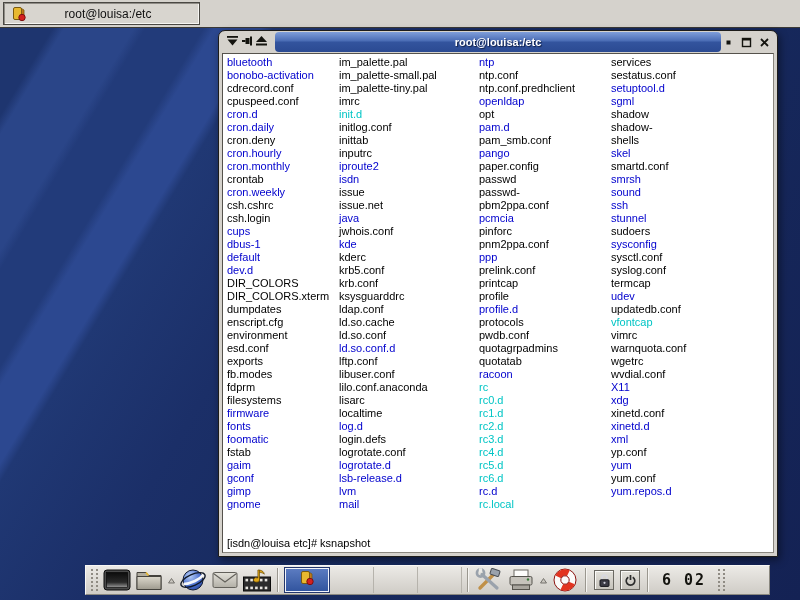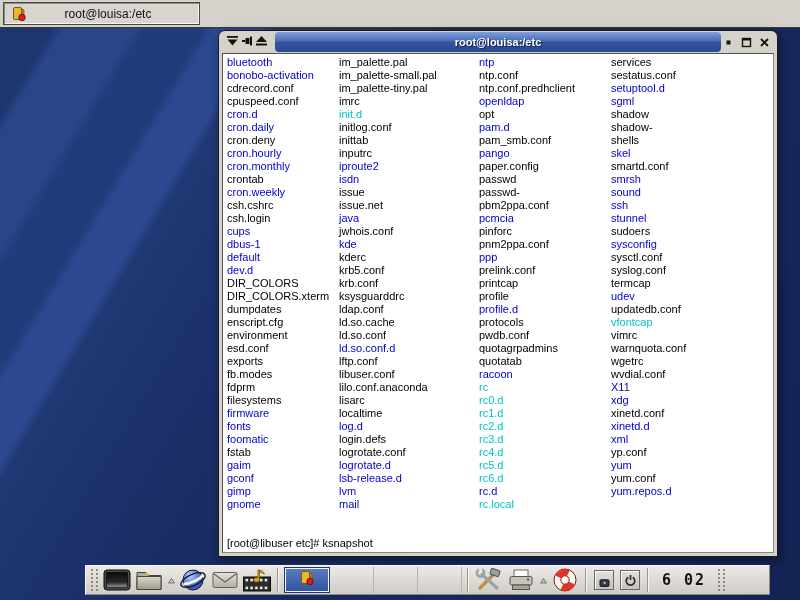--- a/index.html
+++ b/index.html
@@ -161,21 +161,21 @@
   </div>
 
   <div class="term-body">
     <div>
         <div class="term-col" style="left: 4px;"><div style="color: rgb(0, 0, 205);">bluetooth</div><div style="color: rgb(0, 0, 205);">bonobo-activation</div><div style="color: rgb(0, 0, 0);">cdrecord.conf</div><div style="color: rgb(0, 0, 0);">cpuspeed.conf</div><div style="color: rgb(0, 0, 205);">cron.d</div><div style="color: rgb(0, 0, 205);">cron.daily</div><div style="color: rgb(0, 0, 0);">cron.deny</div><div style="color: rgb(0, 0, 205);">cron.hourly</div><div style="color: rgb(0, 0, 205);">cron.monthly</div><div style="color: rgb(0, 0, 0);">crontab</div><div style="color: rgb(0, 0, 205);">cron.weekly</div><div style="color: rgb(0, 0, 0);">csh.cshrc</div><div style="color: rgb(0, 0, 0);">csh.login</div><div style="color: rgb(0, 0, 205);">cups</div><div style="color: rgb(0, 0, 205);">dbus-1</div><div style="color: rgb(0, 0, 205);">default</div><div style="color: rgb(0, 0, 205);">dev.d</div><div style="color: rgb(0, 0, 0);">DIR_COLORS</div><div style="color: rgb(0, 0, 0);">DIR_COLORS.xterm</div><div style="color: rgb(0, 0, 0);">dumpdates</div><div style="color: rgb(0, 0, 0);">enscript.cfg</div><div style="color: rgb(0, 0, 0);">environment</div><div style="color: rgb(0, 0, 0);">esd.conf</div><div style="color: rgb(0, 0, 0);">exports</div><div style="color: rgb(0, 0, 0);">fb.modes</div><div style="color: rgb(0, 0, 0);">fdprm</div><div style="color: rgb(0, 0, 0);">filesystems</div><div style="color: rgb(0, 0, 205);">firmware</div><div style="color: rgb(0, 0, 205);">fonts</div><div style="color: rgb(0, 0, 205);">foomatic</div><div style="color: rgb(0, 0, 0);">fstab</div><div style="color: rgb(0, 0, 205);">gaim</div><div style="color: rgb(0, 0, 205);">gconf</div><div style="color: rgb(0, 0, 205);">gimp</div><div style="color: rgb(0, 0, 205);">gnome</div></div>
         <div class="term-col" style="left: 116px;"><div style="color: rgb(0, 0, 0);">im_palette.pal</div><div style="color: rgb(0, 0, 0);">im_palette-small.pal</div><div style="color: rgb(0, 0, 0);">im_palette-tiny.pal</div><div style="color: rgb(0, 0, 0);">imrc</div><div style="color: rgb(0, 197, 197);">init.d</div><div style="color: rgb(0, 0, 0);">initlog.conf</div><div style="color: rgb(0, 0, 0);">inittab</div><div style="color: rgb(0, 0, 0);">inputrc</div><div style="color: rgb(0, 0, 205);">iproute2</div><div style="color: rgb(0, 0, 205);">isdn</div><div style="color: rgb(0, 0, 0);">issue</div><div style="color: rgb(0, 0, 0);">issue.net</div><div style="color: rgb(0, 0, 205);">java</div><div style="color: rgb(0, 0, 0);">jwhois.conf</div><div style="color: rgb(0, 0, 205);">kde</div><div style="color: rgb(0, 0, 0);">kderc</div><div style="color: rgb(0, 0, 0);">krb5.conf</div><div style="color: rgb(0, 0, 0);">krb.conf</div><div style="color: rgb(0, 0, 0);">ksysguarddrc</div><div style="color: rgb(0, 0, 0);">ldap.conf</div><div style="color: rgb(0, 0, 0);">ld.so.cache</div><div style="color: rgb(0, 0, 0);">ld.so.conf</div><div style="color: rgb(0, 0, 205);">ld.so.conf.d</div><div style="color: rgb(0, 0, 0);">lftp.conf</div><div style="color: rgb(0, 0, 0);">libuser.conf</div><div style="color: rgb(0, 0, 0);">lilo.conf.anaconda</div><div style="color: rgb(0, 0, 0);">lisarc</div><div style="color: rgb(0, 0, 0);">localtime</div><div style="color: rgb(0, 0, 205);">log.d</div><div style="color: rgb(0, 0, 0);">login.defs</div><div style="color: rgb(0, 0, 0);">logrotate.conf</div><div style="color: rgb(0, 0, 205);">logrotate.d</div><div style="color: rgb(0, 0, 205);">lsb-release.d</div><div style="color: rgb(0, 0, 205);">lvm</div><div style="color: rgb(0, 0, 205);">mail</div></div>
         <div class="term-col" style="left: 256px;"><div style="color: rgb(0, 0, 205);">ntp</div><div style="color: rgb(0, 0, 0);">ntp.conf</div><div style="color: rgb(0, 0, 0);">ntp.conf.predhclient</div><div style="color: rgb(0, 0, 205);">openldap</div><div style="color: rgb(0, 0, 0);">opt</div><div style="color: rgb(0, 0, 205);">pam.d</div><div style="color: rgb(0, 0, 0);">pam_smb.conf</div><div style="color: rgb(0, 0, 205);">pango</div><div style="color: rgb(0, 0, 0);">paper.config</div><div style="color: rgb(0, 0, 0);">passwd</div><div style="color: rgb(0, 0, 0);">passwd-</div><div style="color: rgb(0, 0, 0);">pbm2ppa.conf</div><div style="color: rgb(0, 0, 205);">pcmcia</div><div style="color: rgb(0, 0, 0);">pinforc</div><div style="color: rgb(0, 0, 0);">pnm2ppa.conf</div><div style="color: rgb(0, 0, 205);">ppp</div><div style="color: rgb(0, 0, 0);">prelink.conf</div><div style="color: rgb(0, 0, 0);">printcap</div><div style="color: rgb(0, 0, 0);">profile</div><div style="color: rgb(0, 0, 205);">profile.d</div><div style="color: rgb(0, 0, 0);">protocols</div><div style="color: rgb(0, 0, 0);">pwdb.conf</div><div style="color: rgb(0, 0, 0);">quotagrpadmins</div><div style="color: rgb(0, 0, 0);">quotatab</div><div style="color: rgb(0, 0, 205);">racoon</div><div style="color: rgb(0, 197, 197);">rc</div><div style="color: rgb(0, 197, 197);">rc0.d</div><div style="color: rgb(0, 197, 197);">rc1.d</div><div style="color: rgb(0, 197, 197);">rc2.d</div><div style="color: rgb(0, 197, 197);">rc3.d</div><div style="color: rgb(0, 197, 197);">rc4.d</div><div style="color: rgb(0, 197, 197);">rc5.d</div><div style="color: rgb(0, 197, 197);">rc6.d</div><div style="color: rgb(0, 0, 205);">rc.d</div><div style="color: rgb(0, 197, 197);">rc.local</div></div>
         <div class="term-col" style="left: 388px;"><div style="color: rgb(0, 0, 0);">services</div><div style="color: rgb(0, 0, 0);">sestatus.conf</div><div style="color: rgb(0, 0, 205);">setuptool.d</div><div style="color: rgb(0, 0, 205);">sgml</div><div style="color: rgb(0, 0, 0);">shadow</div><div style="color: rgb(0, 0, 0);">shadow-</div><div style="color: rgb(0, 0, 0);">shells</div><div style="color: rgb(0, 0, 205);">skel</div><div style="color: rgb(0, 0, 0);">smartd.conf</div><div style="color: rgb(0, 0, 205);">smrsh</div><div style="color: rgb(0, 0, 205);">sound</div><div style="color: rgb(0, 0, 205);">ssh</div><div style="color: rgb(0, 0, 205);">stunnel</div><div style="color: rgb(0, 0, 0);">sudoers</div><div style="color: rgb(0, 0, 205);">sysconfig</div><div style="color: rgb(0, 0, 0);">sysctl.conf</div><div style="color: rgb(0, 0, 0);">syslog.conf</div><div style="color: rgb(0, 0, 0);">termcap</div><div style="color: rgb(0, 0, 205);">udev</div><div style="color: rgb(0, 0, 0);">updatedb.conf</div><div style="color: rgb(0, 197, 197);">vfontcap</div><div style="color: rgb(0, 0, 0);">vimrc</div><div style="color: rgb(0, 0, 0);">warnquota.conf</div><div style="color: rgb(0, 0, 0);">wgetrc</div><div style="color: rgb(0, 0, 0);">wvdial.conf</div><div style="color: rgb(0, 0, 205);">X11</div><div style="color: rgb(0, 0, 205);">xdg</div><div style="color: rgb(0, 0, 0);">xinetd.conf</div><div style="color: rgb(0, 0, 205);">xinetd.d</div><div style="color: rgb(0, 0, 205);">xml</div><div style="color: rgb(0, 0, 0);">yp.conf</div><div style="color: rgb(0, 0, 205);">yum</div><div style="color: rgb(0, 0, 0);">yum.conf</div><div style="color: rgb(0, 0, 205);">yum.repos.d</div></div>
       </div>
     <div class="term-foot">
-      <div>[root@libuser etc]# ksnapshot</div>
+      <div>[isdn@louisa etc]# ksnapshot</div>
       
       
     </div>
   </div>
 </div>
 
 <div class="panel">
   <div class="panel-handle"></div>
 
   <div class="picon">

